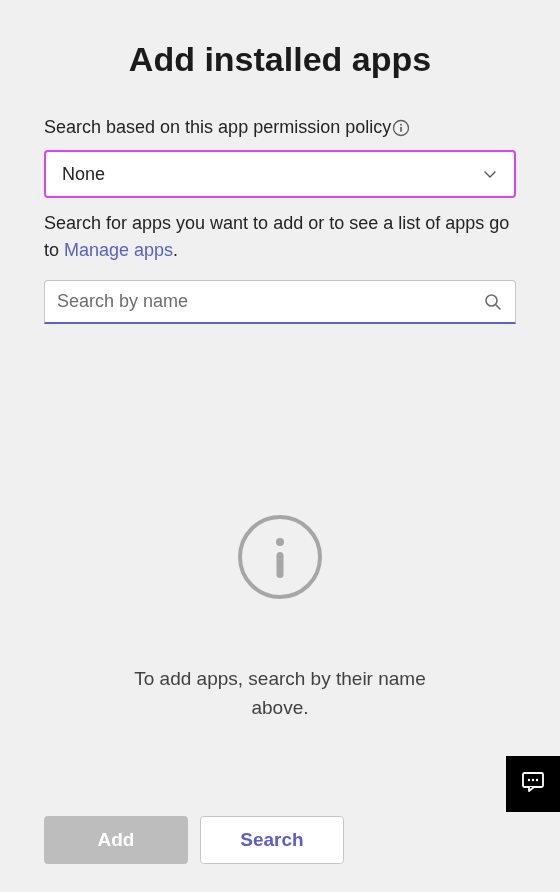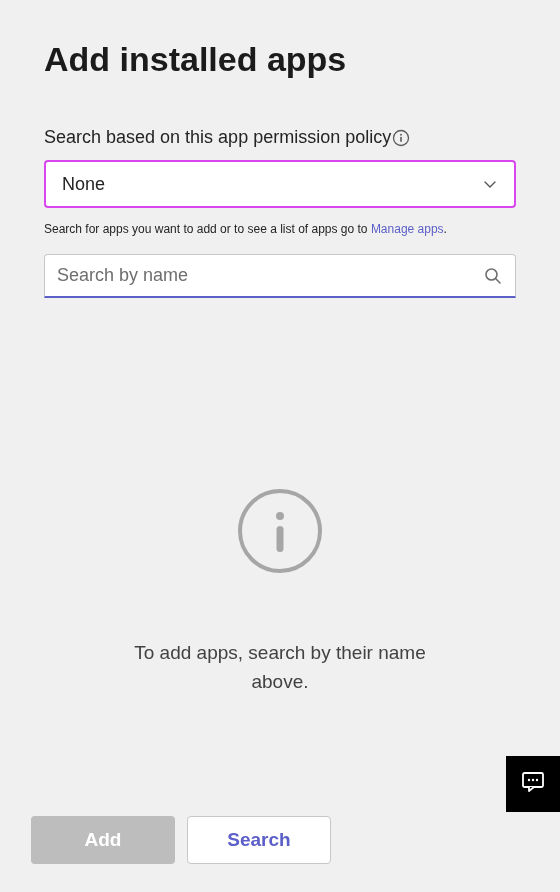--- a/index.html
+++ b/index.html
@@ -15,21 +15,22 @@
       position: relative;
       color: #242424;
     }
     .container {
       padding: 40px 44px 20px 44px;
     }
     .page-title {
       font-size: 34px;
       font-weight: 700;
       color: #1b1b1b;
-      margin-bottom: 48px;
+      margin-bottom: 38px;
+      text-align: center;
     }
     .field-label {
       font-size: 18px;
       color: #242424;
       display: flex;
       align-items: center;
       margin-bottom: 12px;
     }
     .info-icon {
       display: inline-flex;
@@ -53,21 +54,21 @@
     }
     .dropdown-value {
       font-size: 18px;
       color: #242424;
     }
     .chevron-icon {
       display: flex;
       align-items: center;
     }
     .helper-text {
-      font-size: 12px;
+      font-size: 18px;
       color: #242424;
       line-height: 1.5;
       margin-bottom: 16px;
     }
     .link {
       color: #5b5fc7;
       cursor: pointer;
     }
     .search-box {
       width: 100%;
@@ -108,21 +109,21 @@
     .empty-text {
       font-size: 19px;
       color: #424242;
       text-align: center;
       line-height: 1.5;
       max-width: 320px;
     }
     .footer-buttons {
       position: absolute;
       bottom: 28px;
-      left: 31px;
+      left: 44px;
       display: flex;
       gap: 12px;
       align-items: flex-end;
     }
     .btn {
       height: 48px;
       padding: 0 28px;
       font-size: 19px;
       border-radius: 4px;
       cursor: pointer;

